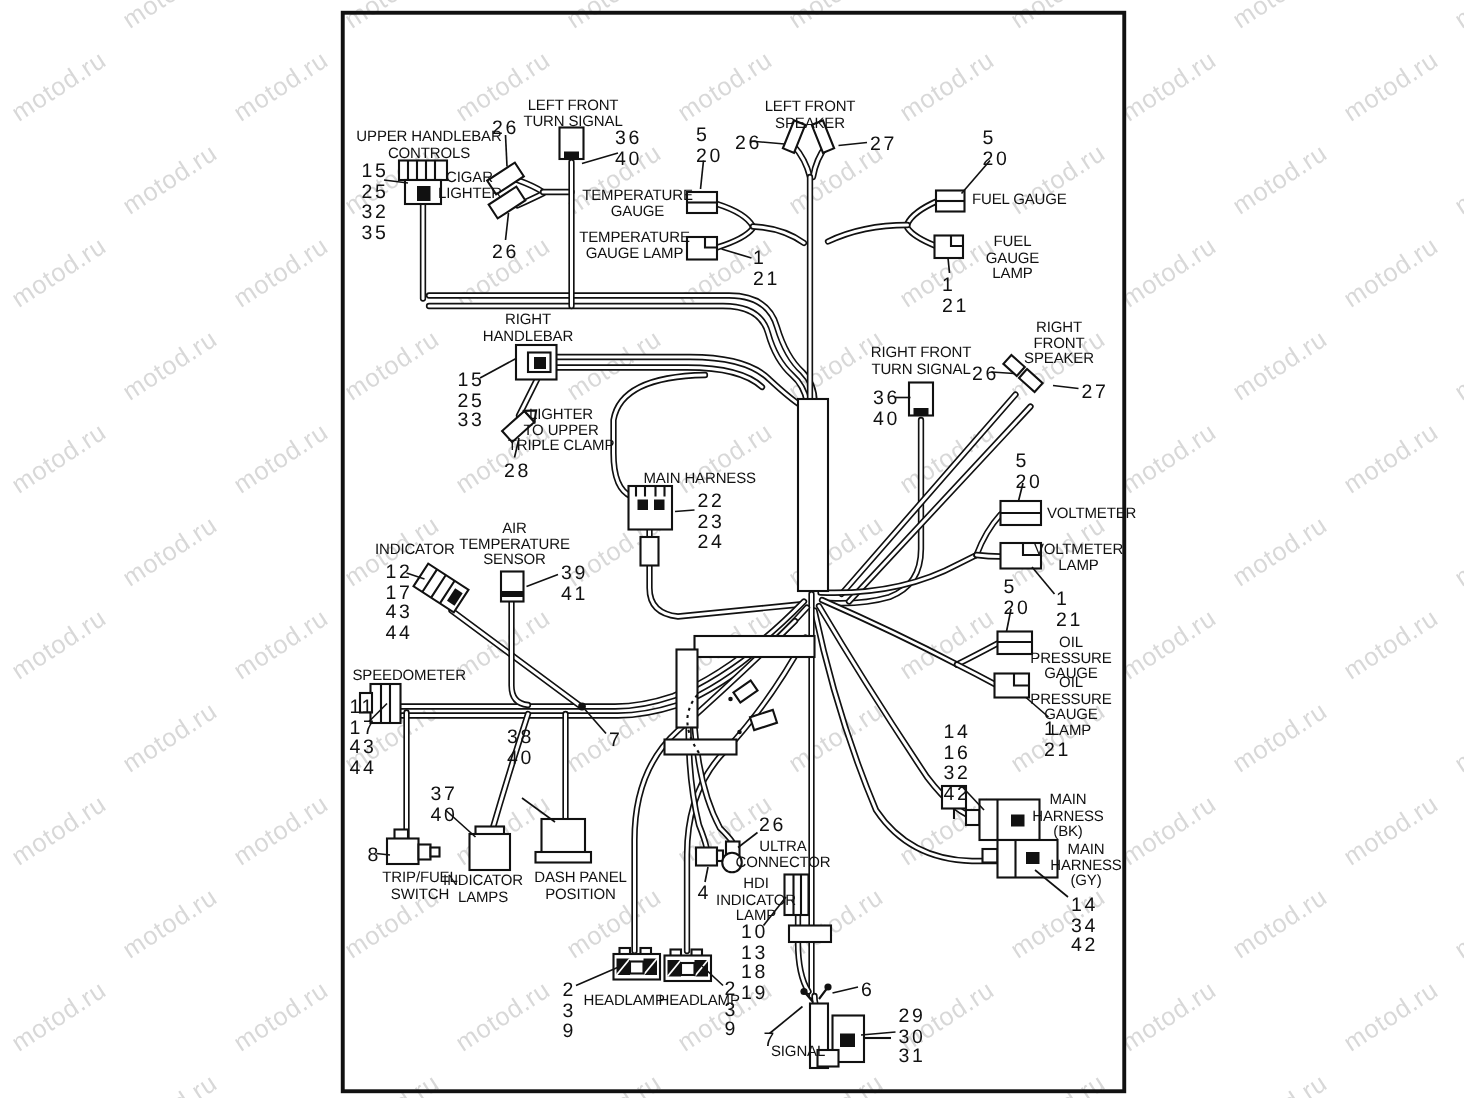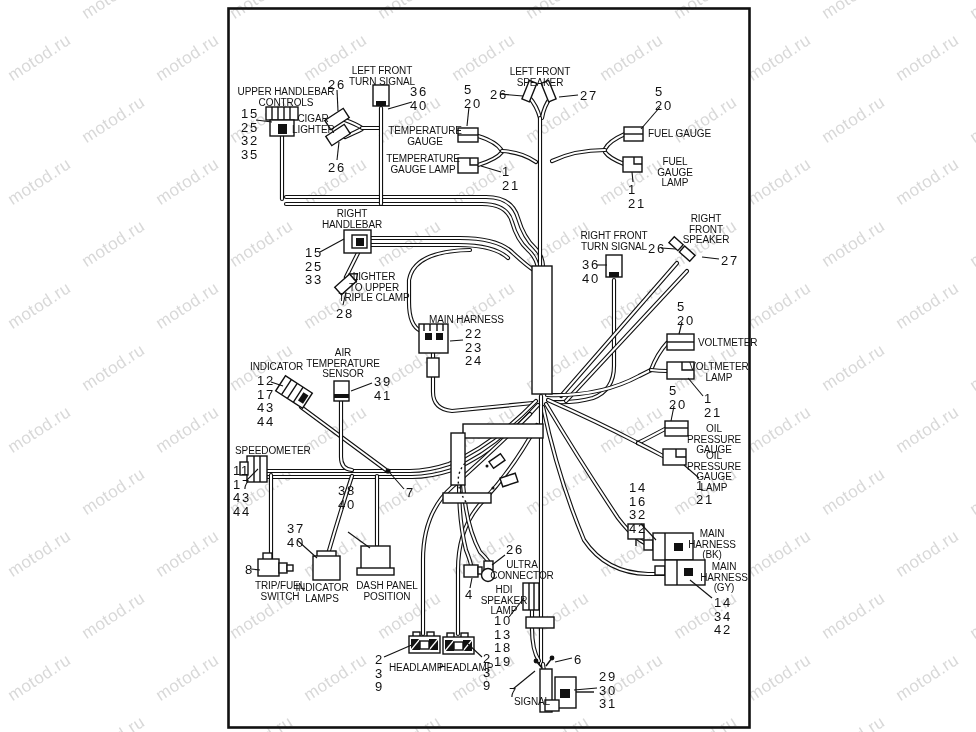--- a/index.html
+++ b/index.html
@@ -513,21 +513,21 @@
 GAUGE LAMP</div>
   <div class="lbl c" style="left:686px;top:529px;width:52px">MAIN
 HARNESS
 (BK)</div>
   <div class="lbl c" style="left:698px;top:562px;width:52px">MAIN
 HARNESS
 (GY)</div>
   <div class="lbl c" style="left:486px;top:560px;width:72px">ULTRA
 CONNECTOR</div>
   <div class="lbl c" style="left:472px;top:585px;width:64px">HDI
-SPEAKER
+INDICATOR
 LAMP</div>
   <div class="lbl c" style="left:243px;top:581px;width:74px">TRIP/FUEL
 SWITCH</div>
   <div class="lbl c" style="left:285px;top:583px;width:74px">INDICATOR
 LAMPS</div>
   <div class="lbl c" style="left:349px;top:581px;width:76px">DASH PANEL
 POSITION</div>
   <div class="lbl" style="left:389px;top:663px">HEADLAMP</div>
   <div class="lbl" style="left:439px;top:663px">HEADLAMP</div>
   <div class="lbl" style="left:514px;top:697px">SIGNAL</div>

